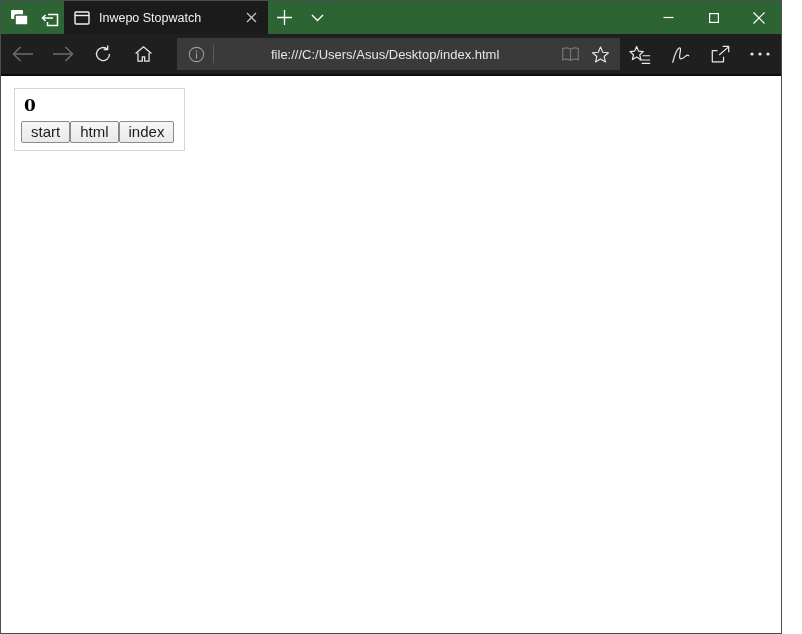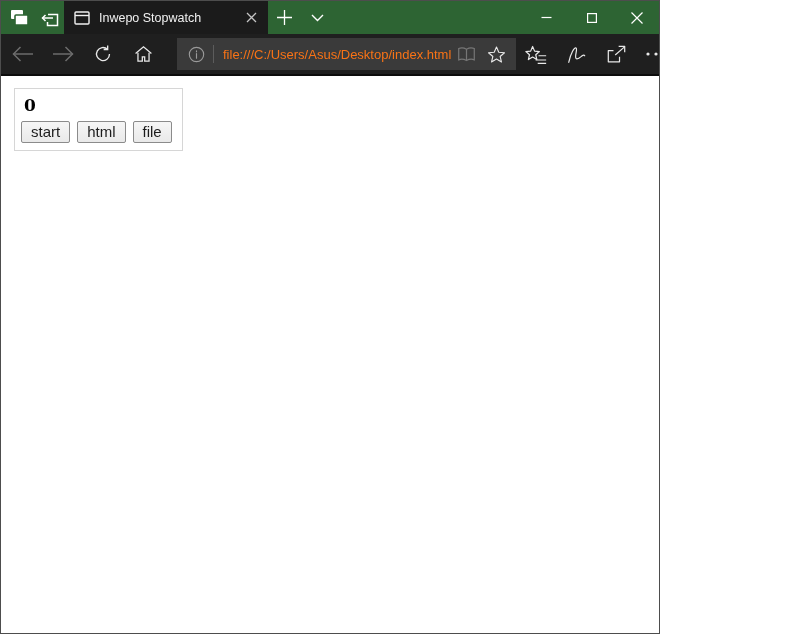--- a/index.html
+++ b/index.html
@@ -1,19 +1,19 @@
 <!DOCTYPE html>
 <html><head>
 <meta charset="utf-8">
 <style>
   * { margin: 0; padding: 0; box-sizing: border-box; }
   html, body { width: 802px; height: 634px; background: #fff; font-family: "Liberation Sans", sans-serif; }
 
   .window {
-    width: 660px; height: 634px;
+    width: 782px; height: 634px;
     display: flex; flex-direction: column;
     border: 1px solid #4d4d4d;
     overflow: hidden;
     background: #fff;
   }
 
   
   .titlebar {
     height: 33px; flex: 0 0 33px;
     background: #2d6433;
@@ -64,22 +64,22 @@
   .address-bar {
     width: 449px; height: 32px;
     margin-left: 14px;
     background: #3a3a3a;
     display: flex; align-items: center;
     padding: 0 5px 0 10px;
   }
   .addr-sep { width: 1px; height: 18px; background: #5c5c5c; margin: 0 9px 0 8px; }
   .addr-url {
     flex: 1 1 auto;
-    color: #f97316; font-size: 13px;
-    white-space: nowrap; overflow: hidden;
+    color: #e5e5e5; font-size: 13px;
+    white-space: nowrap; overflow: hidden; margin-left: 48px;
   }
   .addr-icon-btn {
     width: 30px; height: 30px; flex: 0 0 auto;
     display: flex; align-items: center; justify-content: center;
   }
   .nav-right { display: flex; margin-left: auto; padding-right: 1px; }
 
   
   .content {
     flex: 1 1 auto; background: #ffffff; overflow: hidden;
@@ -90,21 +90,21 @@
     border: 1px solid #d6d6d6;
     padding: 6px 10px 7px 6px;
   }
   .time-display {
     font-family: "DejaVu Serif", "Liberation Serif", serif;
     font-weight: bold;
     font-size: 17px;
     color: #000;
     margin: 0 0 6px 3px;
   }
-  .sw-buttons { display: flex; gap: 7px; }
+  .sw-buttons { display: flex; }
   .sw-btn {
     font-family: "Liberation Sans", sans-serif;
     font-size: 15px; color: #1c1c1c;
     background: linear-gradient(#f6f6f6, #e9e9e9);
     border: 1px solid #8b8b8b;
     border-radius: 2px;
     padding: 1px 9px 2px 9px;
     cursor: default;
   }
 
@@ -263,18 +263,18 @@
       </div>
     </div>
   </div>
 
   <div class="content">
     <div class="stopwatch-box">
       <div class="time-display">0</div>
       <div class="sw-buttons">
         <button class="sw-btn">start</button>
         <button class="sw-btn">html</button>
-        <button class="sw-btn">file</button>
+        <button class="sw-btn">index</button>
       </div>
     </div>
   </div>
 
 </div>
 
 </body></html>

